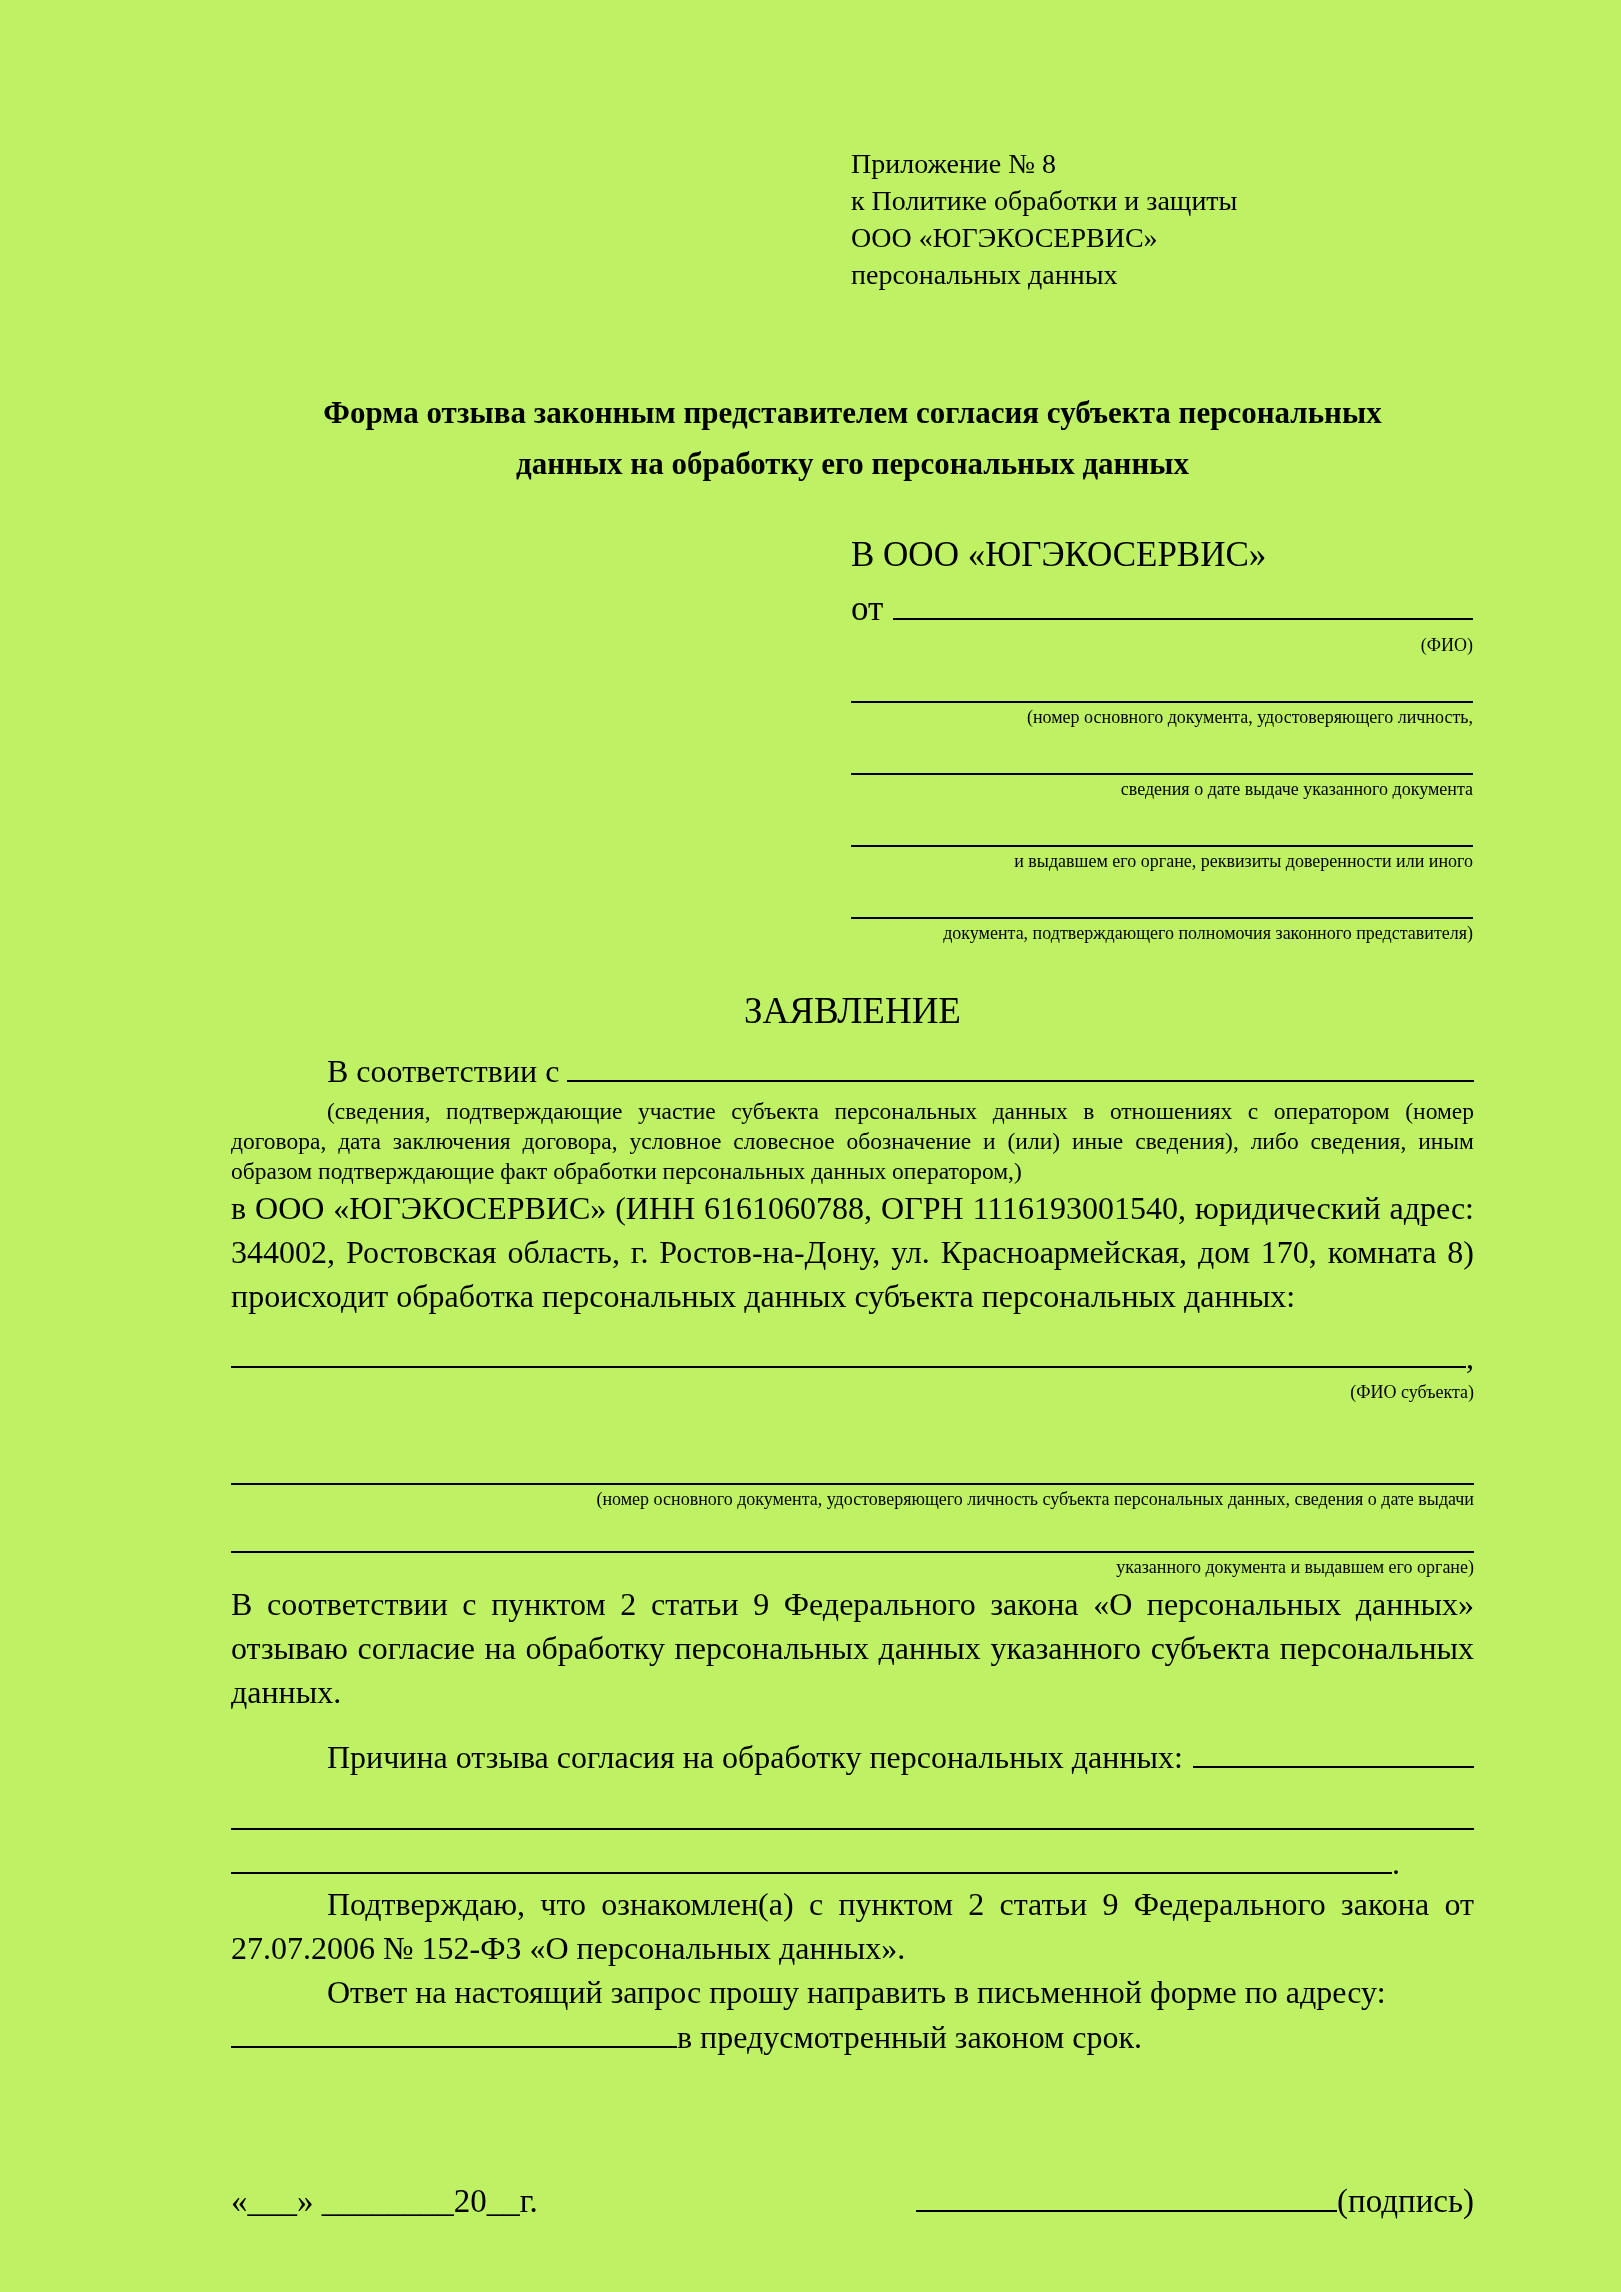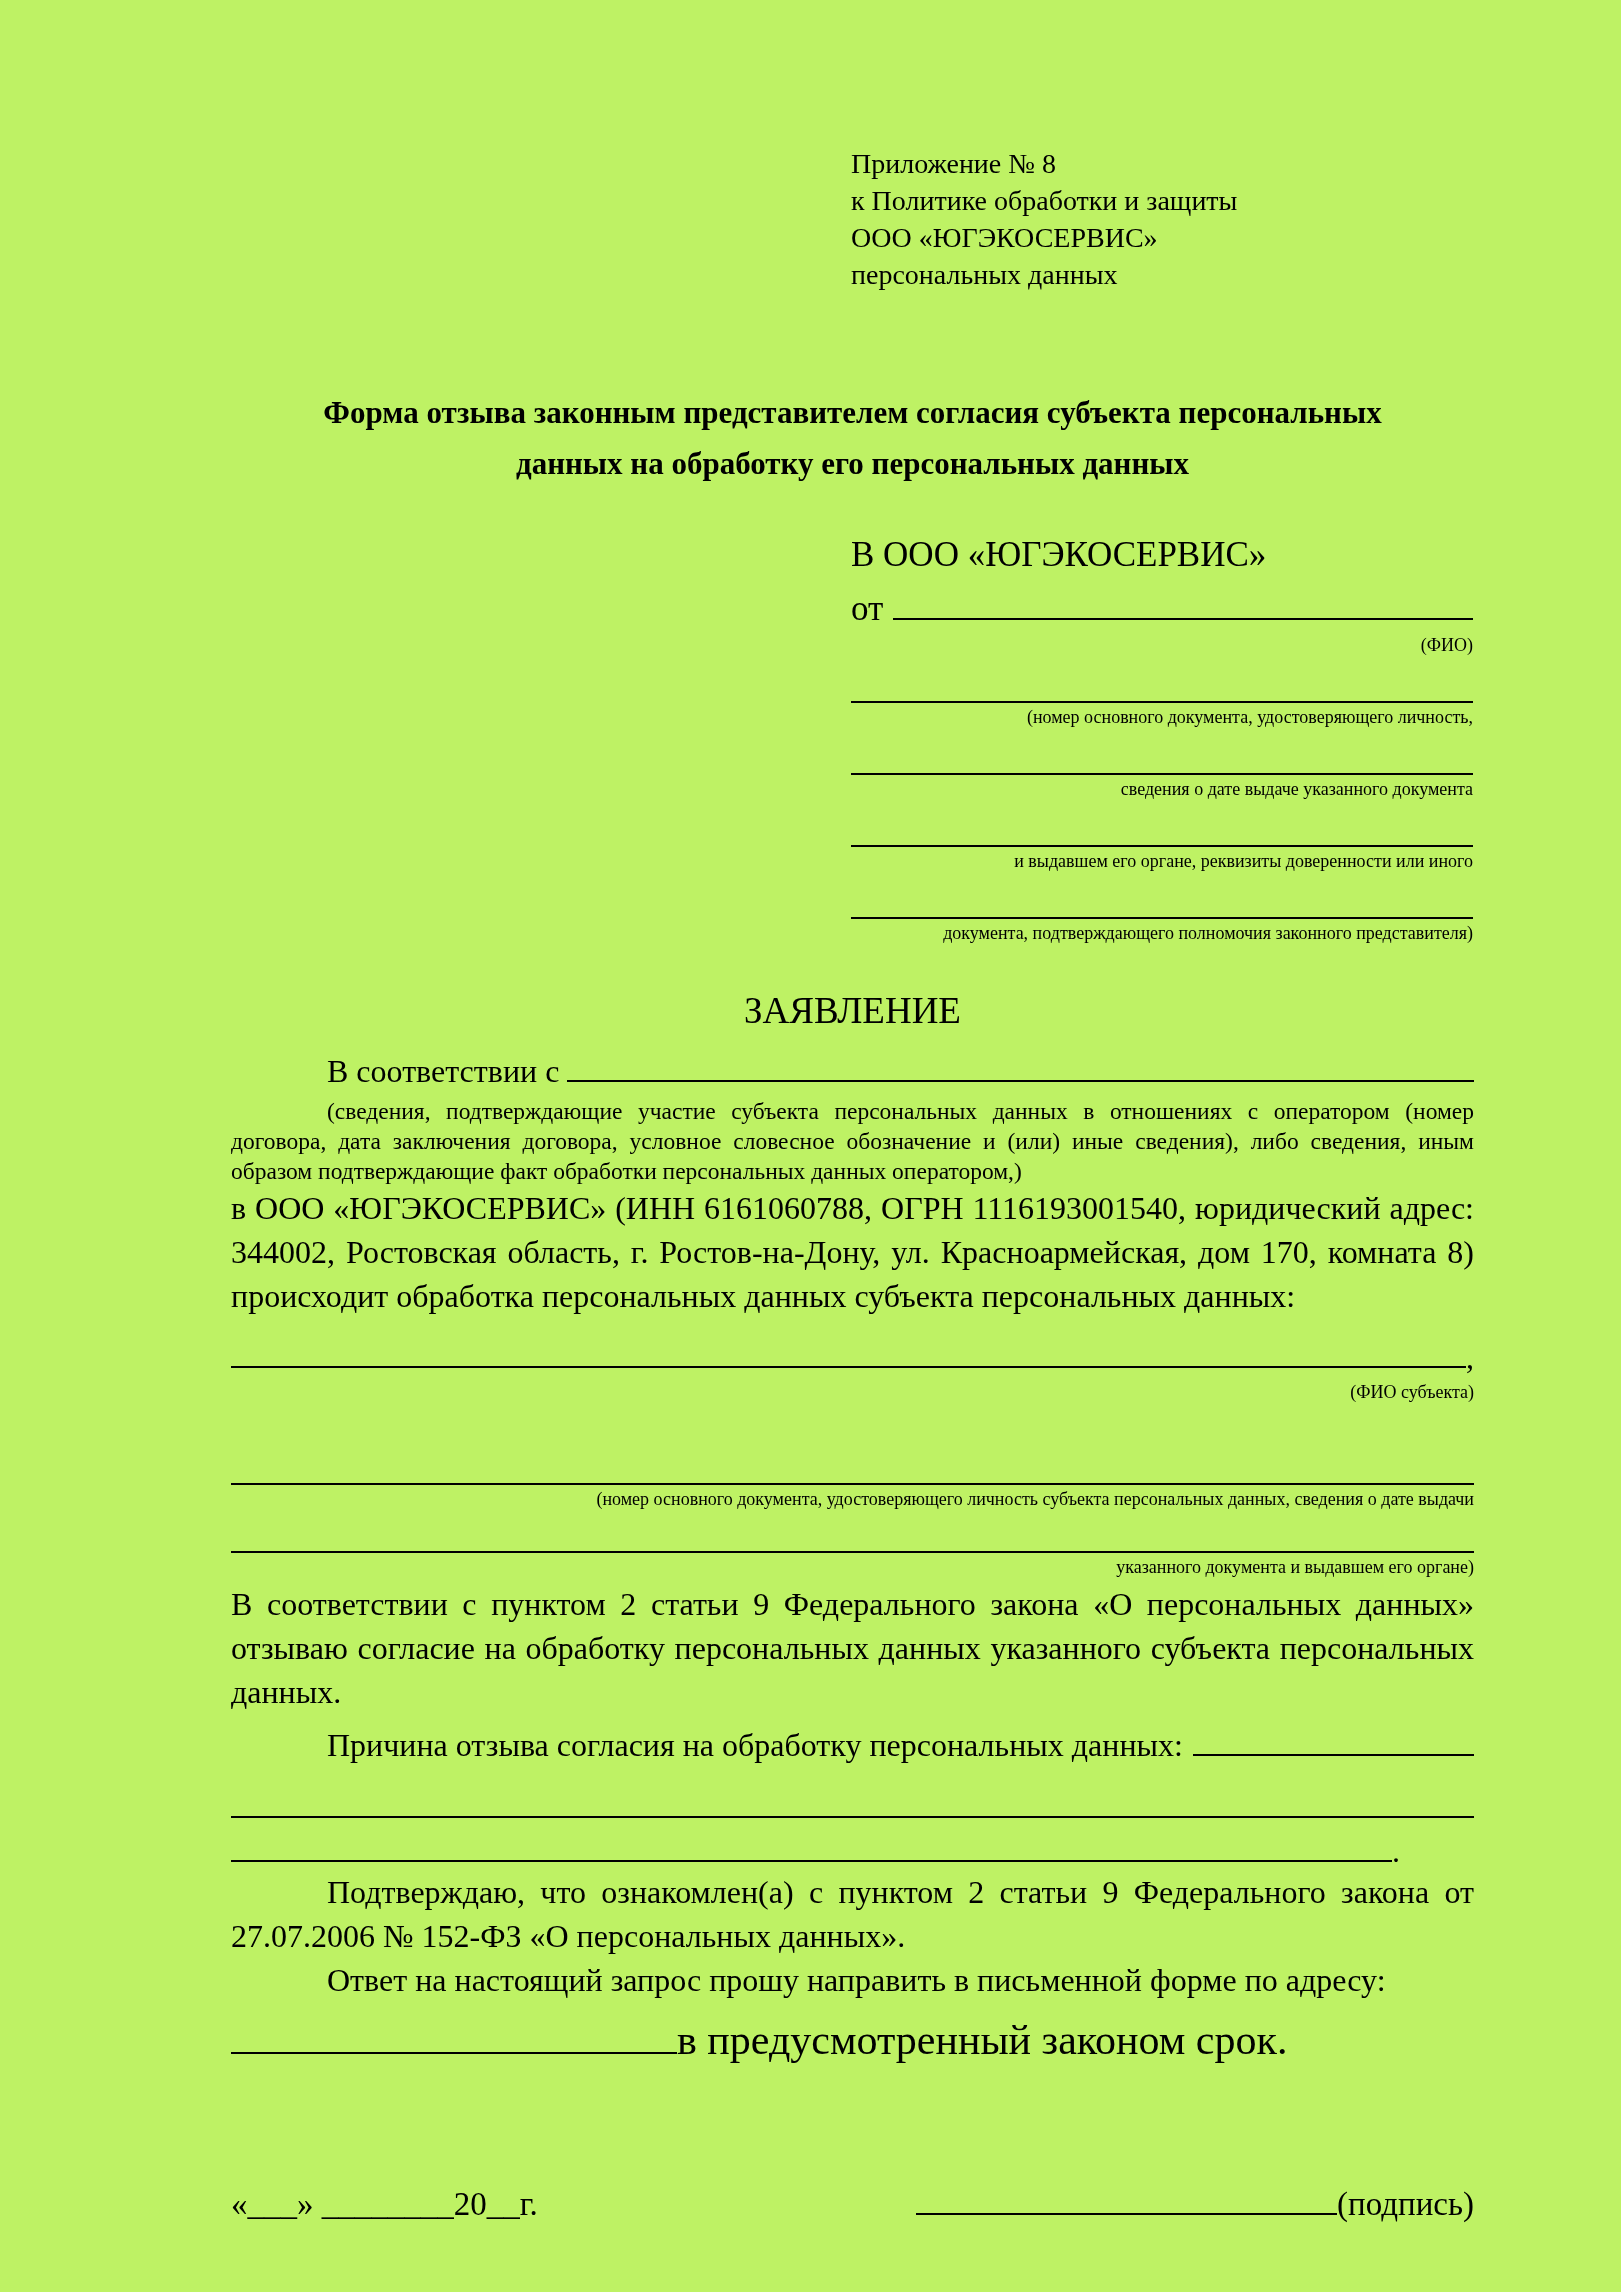--- a/index.html
+++ b/index.html
@@ -70,26 +70,26 @@
   .para{
     font-size:32px;
     line-height:44px;
     text-align:justify;
   }
   .para.ind{text-indent:96px;}
   .mt0{margin-top:0;}
   .subject-row{margin-top:15.7px;font-size:32px;}
   .cap-mt{margin-top:2px;}
   .blank-mt{margin-top:39px;}
-  .reason-row{margin-top:8px;font-size:32px;line-height:44px;}
+  .reason-row{margin-top:20px;font-size:32px;line-height:44px;}
   .reason-row .lbl{margin-left:96px;margin-right:9.8px;white-space:nowrap;}
   .blankline{border-bottom:2px solid #000;height:49px;}
   .period-row{font-size:32px;margin-top:9.8px;}
   .period-row .line-w{display:inline-block;width:1161px;border-bottom:2px solid #000;height:1em;}
-  .reply-row{margin-top:8px;font-size:42px;line-height:44px;}
+  .reply-row{margin-top:0;font-size:32px;line-height:44px;}
   .reply-row .line-w{display:inline-block;width:446px;border-bottom:2px solid #000;height:1em;}
   
   .footer{
     margin-top:118px;
     display:flex;
     justify-content:space-between;
     align-items:baseline;
     font-size:33px;
   }
   .sig-group{display:flex;align-items:baseline;}

